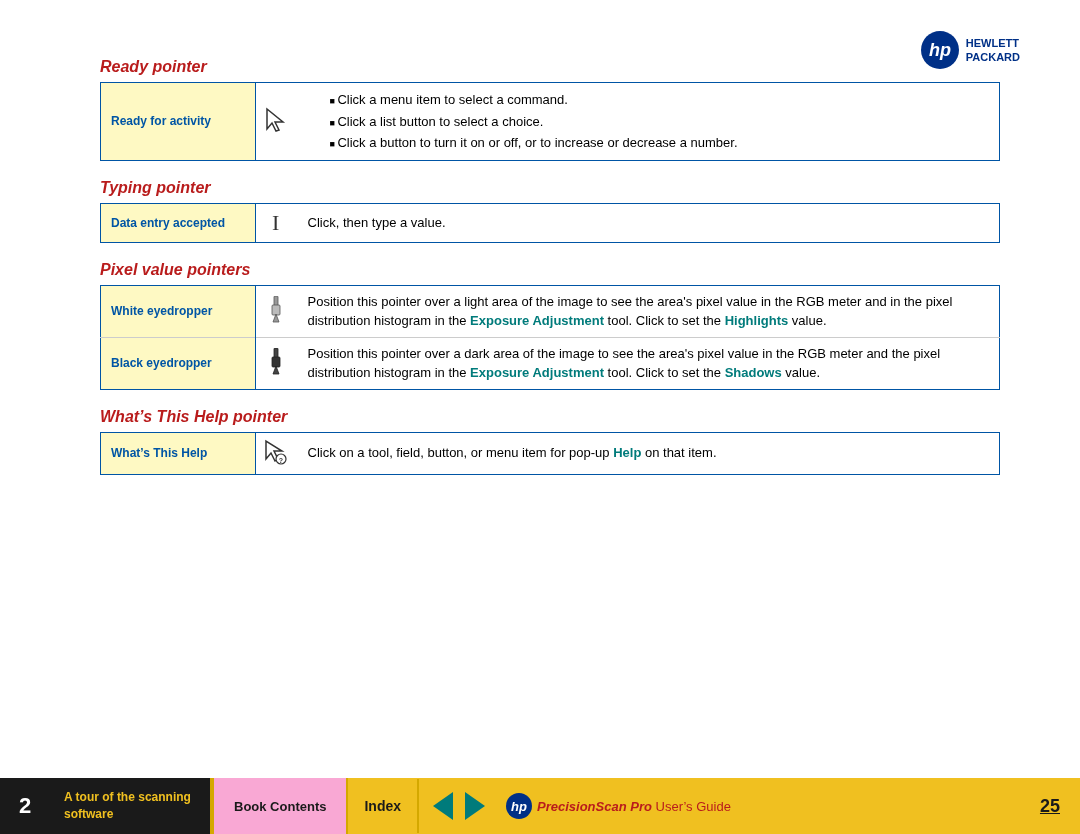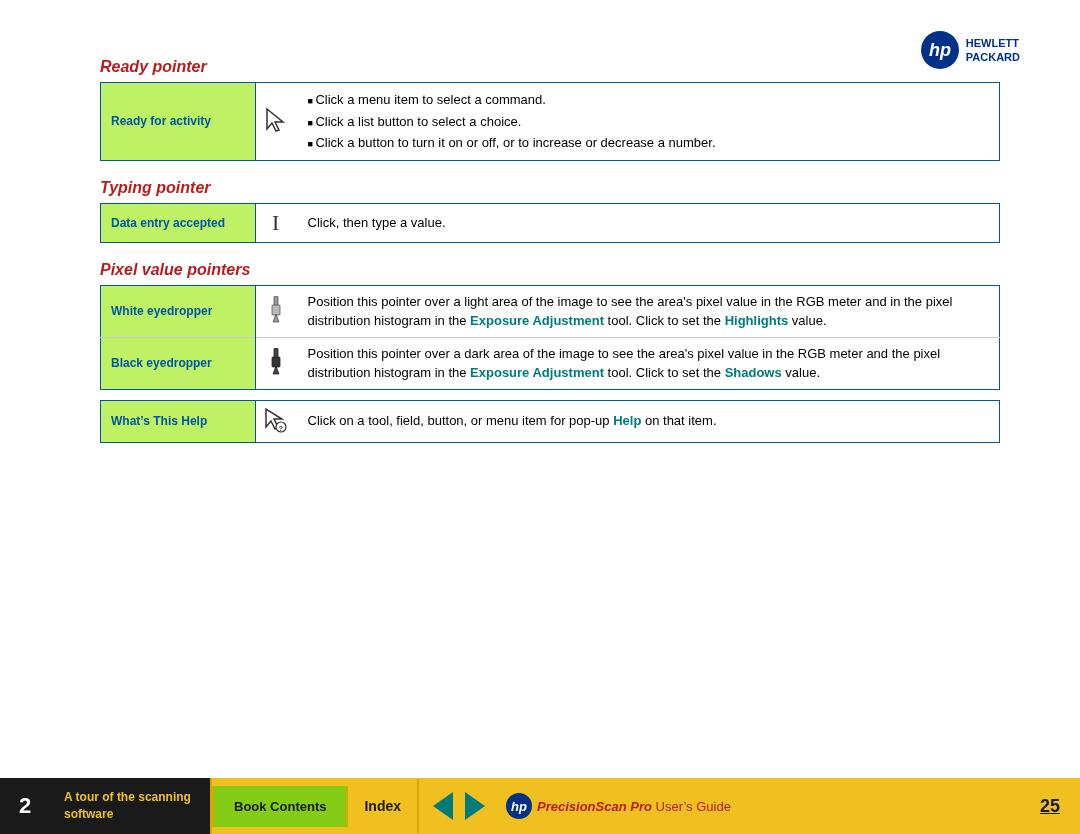--- a/index.html
+++ b/index.html
@@ -45,21 +45,21 @@
       border: 1.5px solid #0055a5;
       border-collapse: collapse;
       margin-bottom: 10px;
     }
     .pointer-table td {
       padding: 6px 10px;
       vertical-align: middle;
       border: none;
     }
     .pointer-table .label-cell {
-      background: #bef264;
+      background: #fef9c3;
       color: #0055a5;
       font-weight: bold;
       font-size: 12px;
       width: 155px;
       min-width: 155px;
       border-right: 1.5px solid #0055a5;
       vertical-align: middle;
       padding: 8px 10px;
     }
     .pointer-table .icon-cell {
@@ -72,20 +72,21 @@
     .pointer-table .desc-cell {
       padding: 6px 12px;
       vertical-align: middle;
       font-size: 13px;
       line-height: 1.5;
     }
 
     .desc-cell ul {
       list-style: none;
       padding: 0;
+      margin-left: 22px;
     }
     .desc-cell ul li {
       padding: 1px 0;
     }
     .desc-cell ul li::before {
       content: '■ ';
       font-size: 9px;
       color: #000;
     }
 
@@ -131,26 +132,26 @@
       width: 160px;
       line-height: 1.4;
       cursor: pointer;
     }
     .nav-separator {
       width: 2px;
       height: 56px;
       background: #d4a800;
     }
     .nav-book-contents {
-      background: #84cc16;
+      background: #f9a8d4;
       color: #1a1a1a;
       font-size: 13px;
       font-weight: bold;
       padding: 8px 20px;
-      height: 41px;
+      height: 56px;
       display: flex;
       align-items: center;
       cursor: pointer;
       border-left: 2px solid #d4a800;
       border-right: 2px solid #d4a800;
     }
     .nav-index {
       background: #f0c020;
       color: #1a1a1a;
       font-size: 14px;
@@ -280,20 +281,21 @@
           <polygon points="9,18 6,26 12,26" fill="#444" stroke="#222" stroke-width="0.8"></polygon>
         </svg>
       </td>
       <td class="desc-cell">
         <span>Position this pointer over a dark area of the image to see the area's pixel value in the RGB meter and the pixel distribution histogram in the </span><span class="link-teal">Exposure Adjustment</span><span> tool. Click to set the </span><span class="link-teal">Shadows</span><span> value.</span>
       </td>
     </tr>
   </tbody>
     </table>
 
+  <div class="section-heading">What’s This Help pointer</div>
   <table class="pointer-table">
     <tbody>
         <tr>
       <td class="label-cell">What’s This Help</td>
       <td class="icon-cell">
         <svg width="26" height="26" viewBox="0 0 26 26" fill="none">
           <polygon points="3,2 3,20 8,14 12,22 15,20 11,12 19,12" fill="white" stroke="#333" stroke-width="1.5"></polygon>
           <circle cx="18" cy="20" r="5" fill="white" stroke="#333" stroke-width="1.2"></circle>
           <text x="18" y="24" text-anchor="middle" font-size="7" font-weight="bold" fill="#333" font-family="Arial">?</text>
         </svg>

